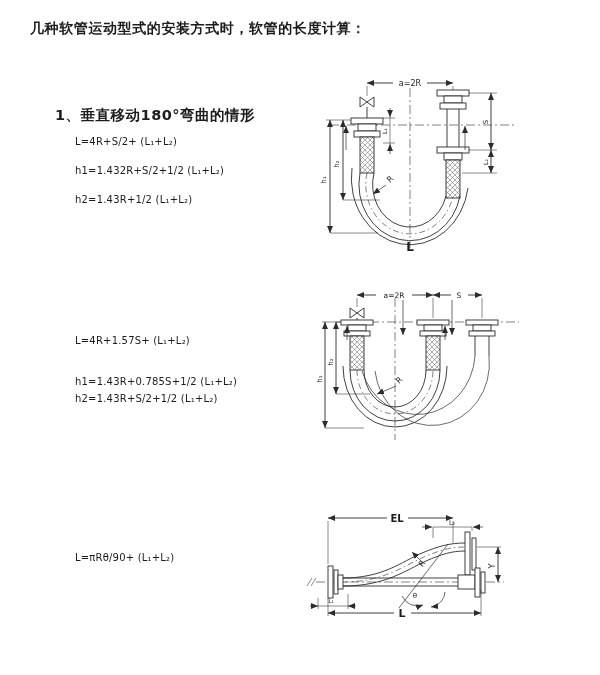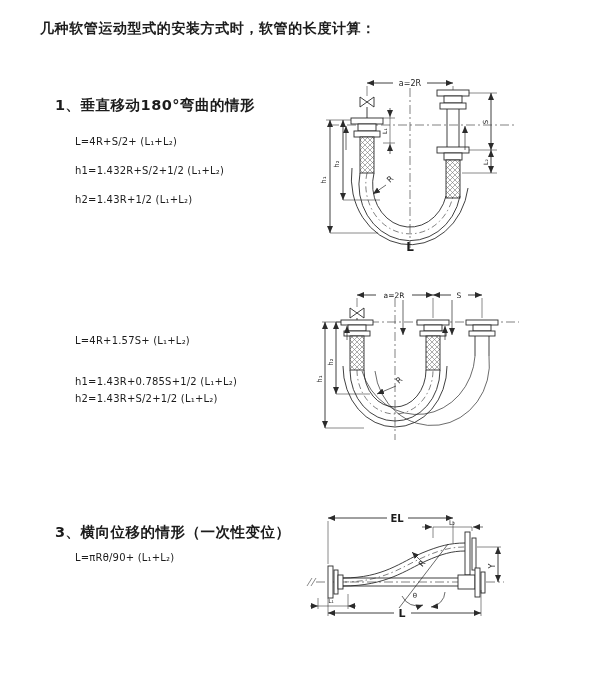--- a/index.html
+++ b/index.html
@@ -1,47 +1,46 @@
 <!DOCTYPE html>
 <html><head>
 <meta charset="utf-8">
 <style>
   html,body{margin:0;padding:0;background:#fff;}
   .page{position:relative;width:600px;height:675px;background:#ffffff;overflow:hidden;
         font-family:"DejaVu Sans","Liberation Sans",sans-serif;color:#1c1c1c;}
-  .doc-title{position:absolute;left:40px;top:20px;font-size:14px;font-weight:600;letter-spacing:.6px;}
+  .doc-title{position:absolute;left:30px;top:20px;font-size:14px;font-weight:600;letter-spacing:.6px;}
   .heading{position:absolute;left:55px;font-size:14.5px;font-weight:600;letter-spacing:.5px;}
   .formula{position:absolute;left:75px;font-size:10px;font-weight:500;letter-spacing:.2px;}
   svg.diagram{position:absolute;}
   svg .ln{stroke:#2b2b2b;fill:none;stroke-width:.9;}
   svg .thin{stroke-width:.55;}
   svg .med{stroke-width:.7;}
   svg .cl{stroke-dasharray:9 3 2 3;stroke-width:.6;}
   svg .cl2{stroke-dasharray:6 3 1.5 3;stroke-width:.6;}
   svg .fl{fill:#ffffff;stroke:#2b2b2b;stroke-width:.9;}
   svg .braid{fill:url(#braidpat);stroke:#2b2b2b;stroke-width:.9;}
   svg text{fill:#1c1c1c;stroke:none;font-family:"DejaVu Sans",sans-serif;}
 </style>
 </head>
 <body>
 
 <div class="page">
 
   <div class="doc-title">几种软管运动型式的安装方式时，软管的长度计算：</div>
 
-  <div class="heading" style="top:96px">1、垂直移动180°弯曲的情形</div>
+  <div class="heading" style="top:106px">1、垂直移动180°弯曲的情形</div>
   <div class="formula" style="top:136px">L=4R+S/2+ (L₁+L₂)</div>
   <div class="formula" style="top:165px">h1=1.432R+S/2+1/2 (L₁+L₂)</div>
   <div class="formula" style="top:194px">h2=1.43R+1/2 (L₁+L₂)</div>
 
   <div class="formula" style="top:335px">L=4R+1.57S+ (L₁+L₂)</div>
   <div class="formula" style="top:376px">h1=1.43R+0.785S+1/2 (L₁+L₂)</div>
   <div class="formula" style="top:393px">h2=1.43R+S/2+1/2 (L₁+L₂)</div>
 
-  <div class="heading" style="top:523px">3、横向位移的情形（一次性变位）</div>
   <div class="formula" style="top:552px">L=πRθ/90+ (L₁+L₂)</div>
 
   <svg class="diagram" style="left:310px;top:70px" width="285" height="200" viewBox="0 0 285 200">
     <defs>
       <marker id="arw" markerWidth="8" markerHeight="8" refX="7" refY="3" orient="auto-start-reverse" markerUnits="userSpaceOnUse">
         <path d="M0,0 L7,3 L0,6 Z" fill="#2b2b2b"></path>
       </marker>
       <pattern id="braidpat" width="5" height="5" patternUnits="userSpaceOnUse">
         <rect width="5" height="5" fill="#ffffff"></rect>
         <path d="M0,5 L5,0 M0,0 L5,5" stroke="#777" stroke-width=".6"></path>

